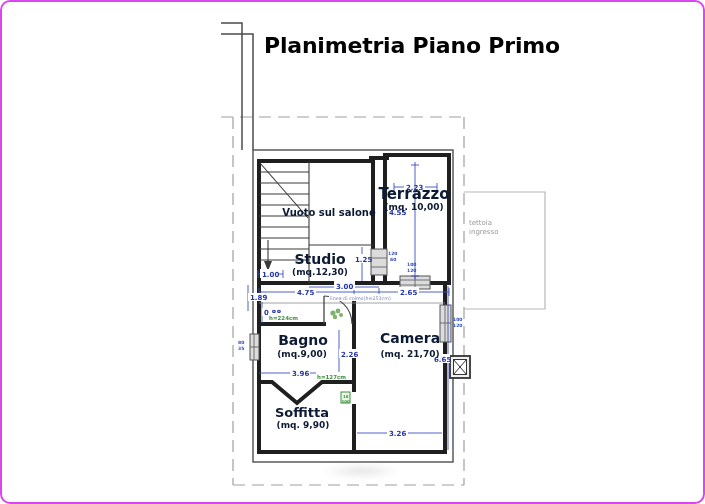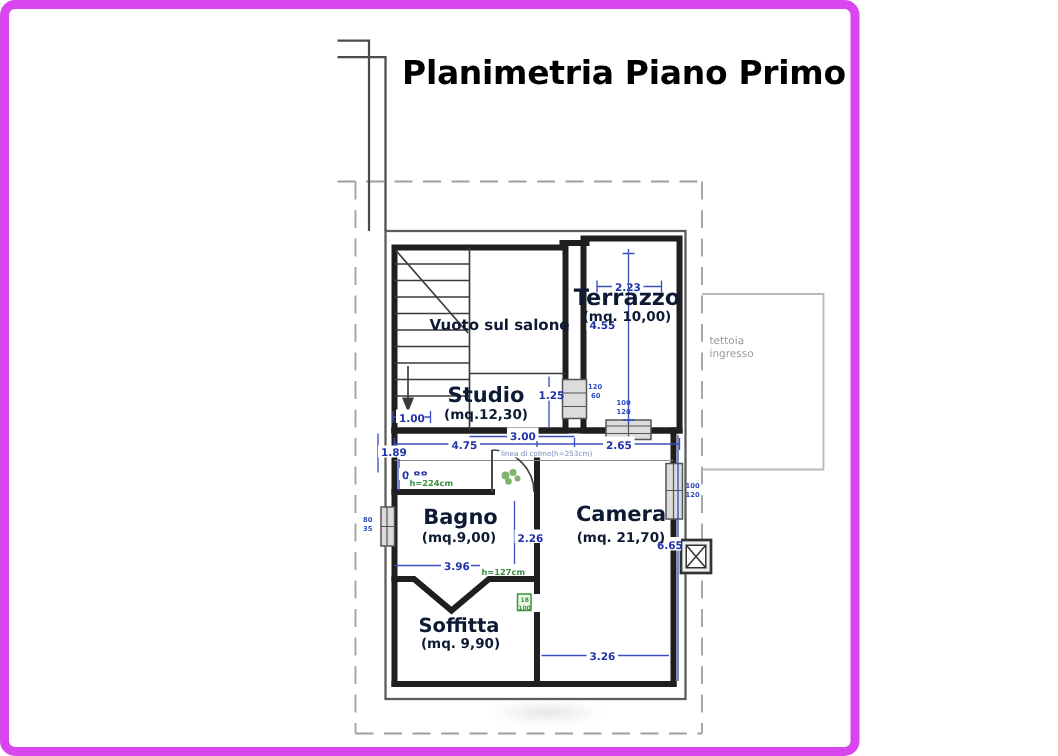--- a/index.html
+++ b/index.html
@@ -1,18 +1,18 @@
 <!DOCTYPE html>
 <html><head>
 <meta charset="utf-8">
 <style>
   html,body{margin:0;padding:0;background:#fff;}
   #shot{
-    position:relative;width:573px;height:504px;box-sizing:border-box;
-    background:#fff;border:6px solid #d946ef;border-radius:10px;overflow:hidden;
+    position:relative;width:705px;height:504px;box-sizing:border-box;
+    background:#fff;border:2px solid #d946ef;border-radius:10px;overflow:hidden;
     font-family:"DejaVu Sans",sans-serif;
   }
   #title{
     position:absolute;left:262px;top:31px;font-size:22px;font-weight:bold;
     color:#000;letter-spacing:-0.2px;white-space:nowrap;
     font-family:"DejaVu Sans","Liberation Sans",sans-serif;
   }
   svg{position:absolute;left:0;top:0;}
   .wall{stroke:#1f1f1f;stroke-width:4;fill:none;stroke-linecap:square;}
   .thin{stroke:#3a3a3a;stroke-width:1.1;fill:none;}

